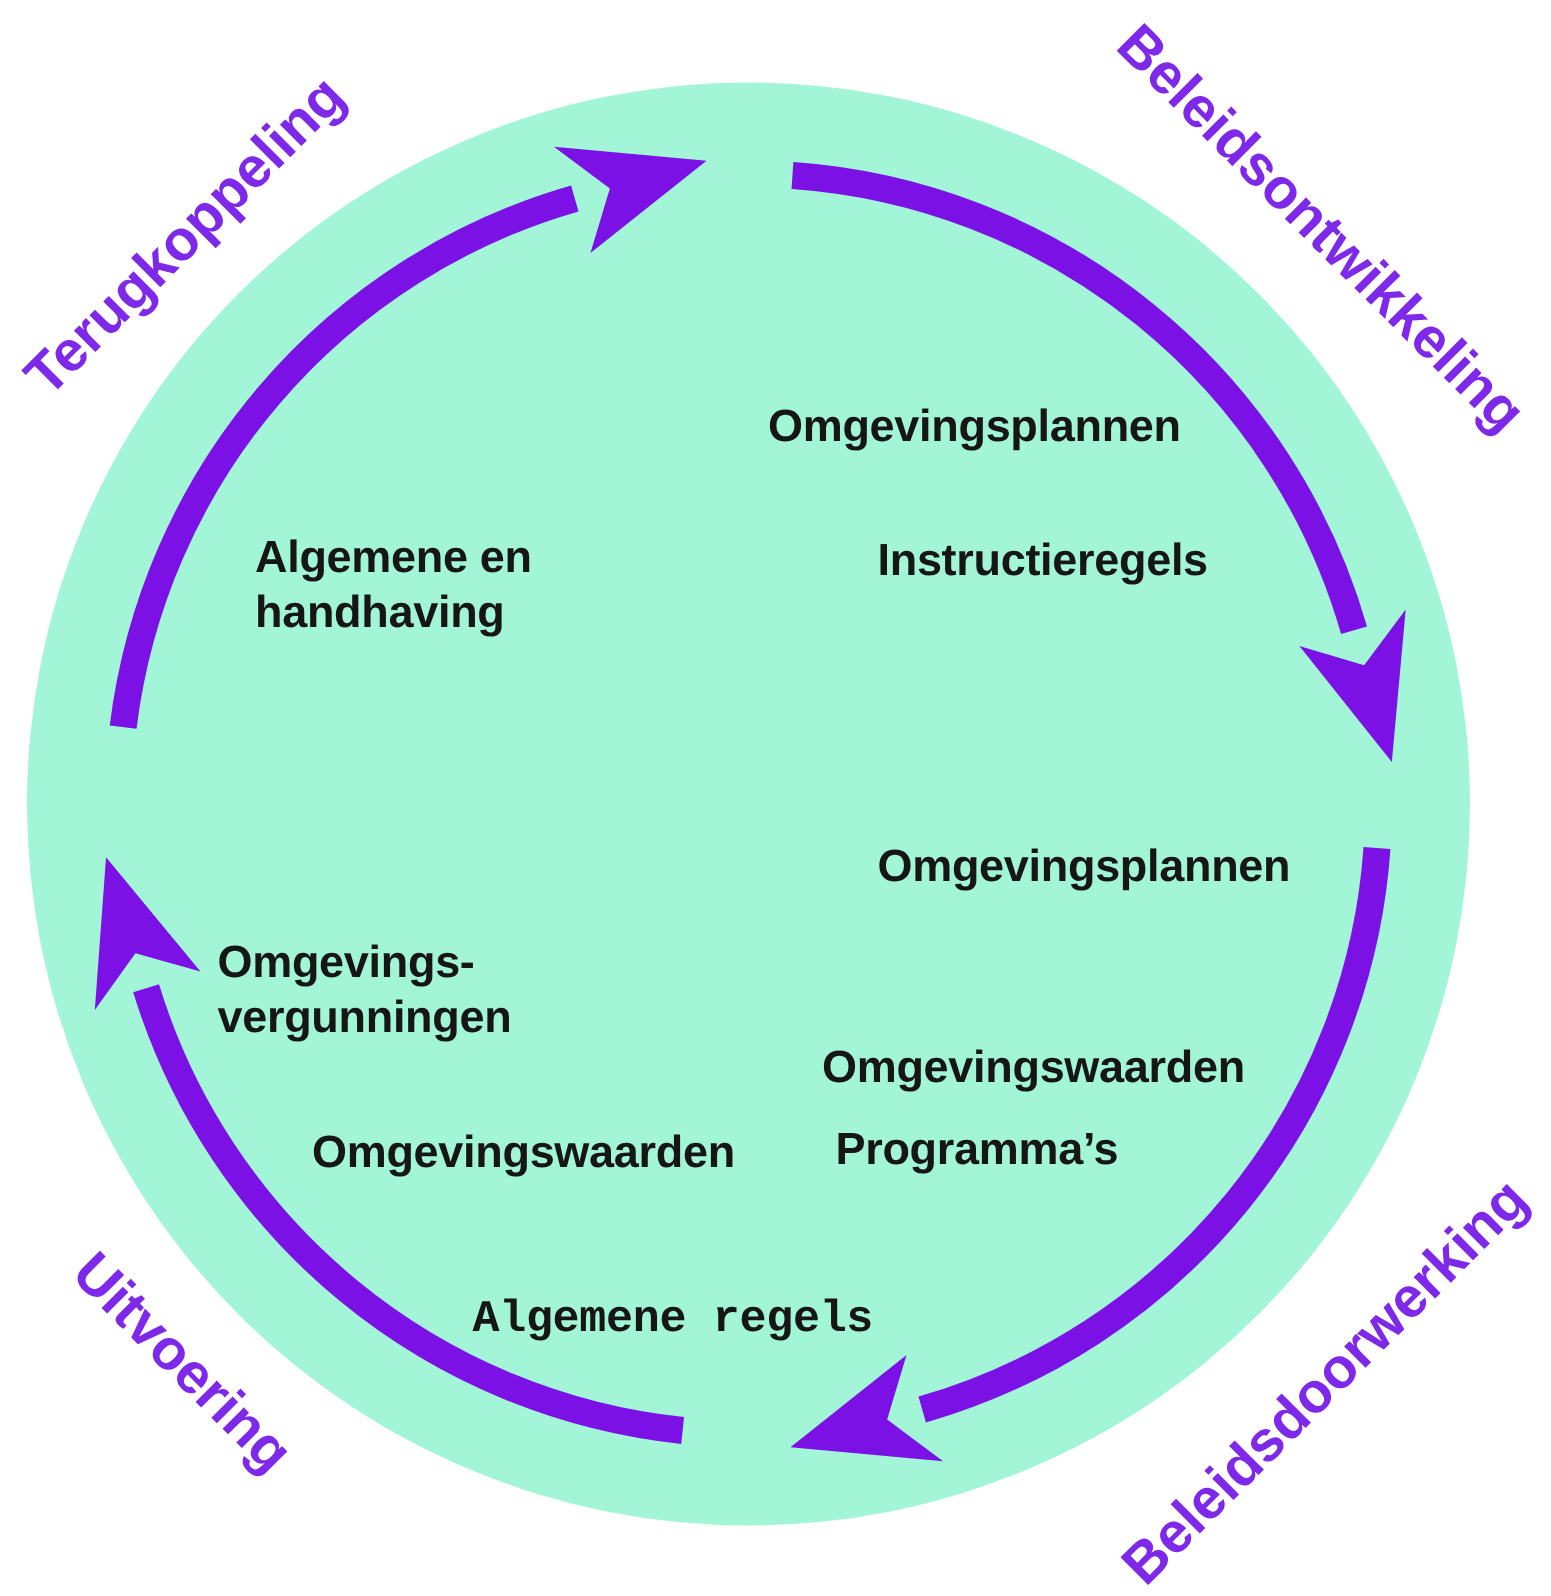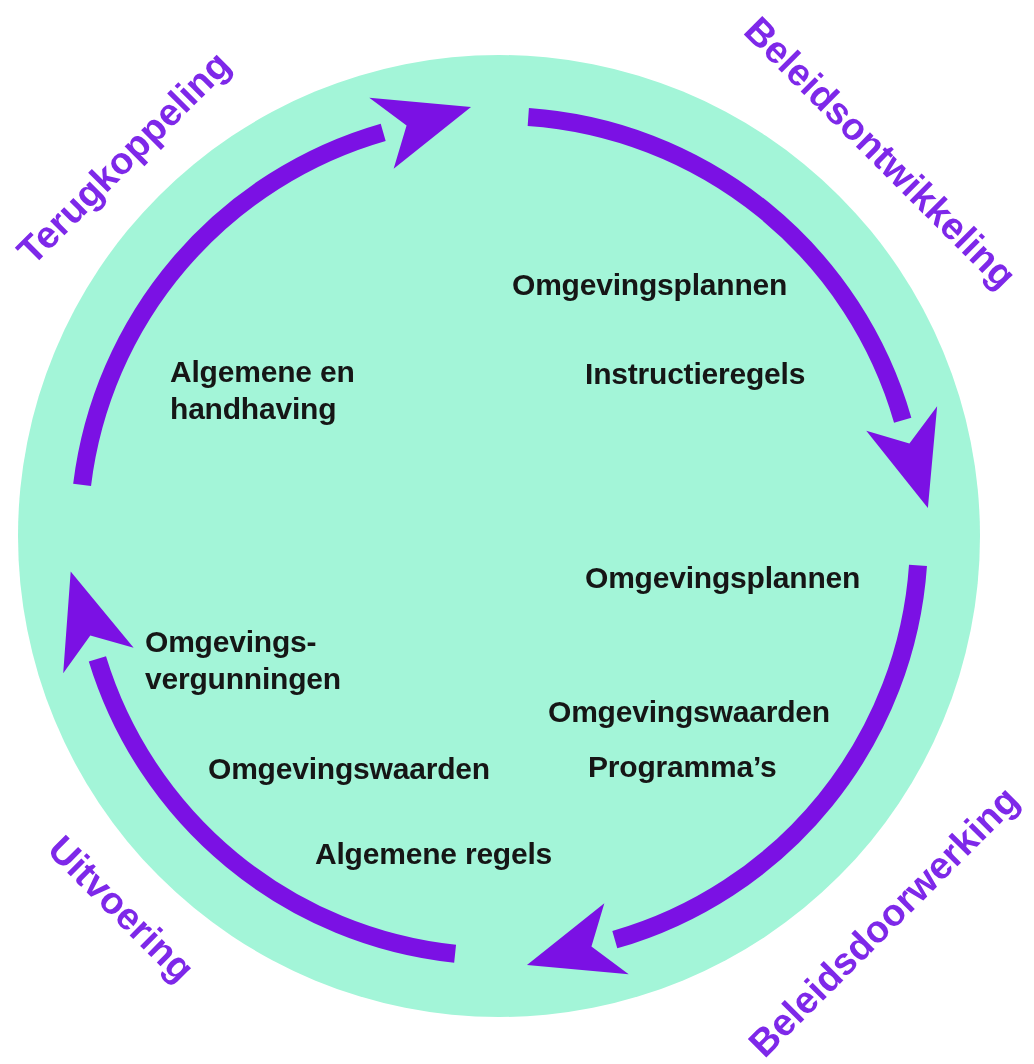--- a/index.html
+++ b/index.html
@@ -45,22 +45,22 @@
   .p-beleidsdoorwerking  { left: 884px; top: 922px; transform: translate(-50%,-50%) rotate(-45deg); }
 
   .i-monitoring       { left: 270px; top: 236px; }
   .i-omgevingsvisies  { left: 512px; top: 266px; }
   .i-toezicht         { left: 170px; top: 353px; }
   .i-instructieregels { left: 585px; top: 355px; }
   .i-omgevingsplannen { left: 585px; top: 559px; }
   .i-vergunningen     { left: 145px; top: 623px; }
   .i-omgevingswaarden { left: 548px; top: 693px; }
   .i-projectbesluiten { left: 208px; top: 750px; }
-  .i-programmas       { left: 588px; top: 748px; }
-  .i-algemeneregels   { left: 315px; top: 835px; }
+  .i-programmas       { left: 557px; top: 748px; }
+  .i-algemeneregels   { left: 315px; top: 862px; font-family: Liberation Mono, monospace; }
 </style>
 </head>
 <body>
 
 <div class="stage">
 
   <svg width="1034" height="1064" viewBox="0 0 1034 1064">
     <defs>
       <marker id="ah" viewBox="0 0 10 8" refX="0.6" refY="4" markerWidth="5.4" markerHeight="4.4" orient="auto" markerUnits="strokeWidth">
         <path d="M0.2,0.2 L10,4 L0.6,7.9 L3.1,4 Z" fill="#7b11e4"></path>

